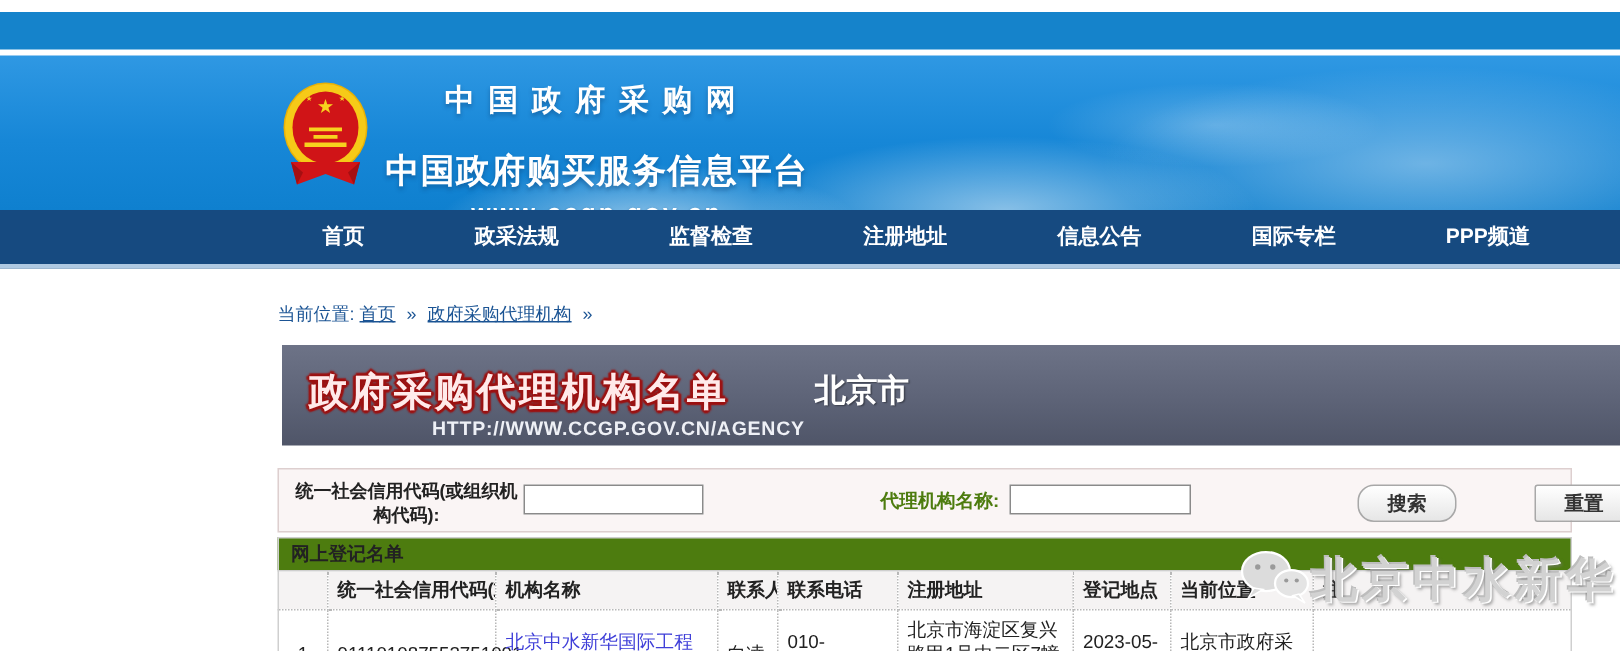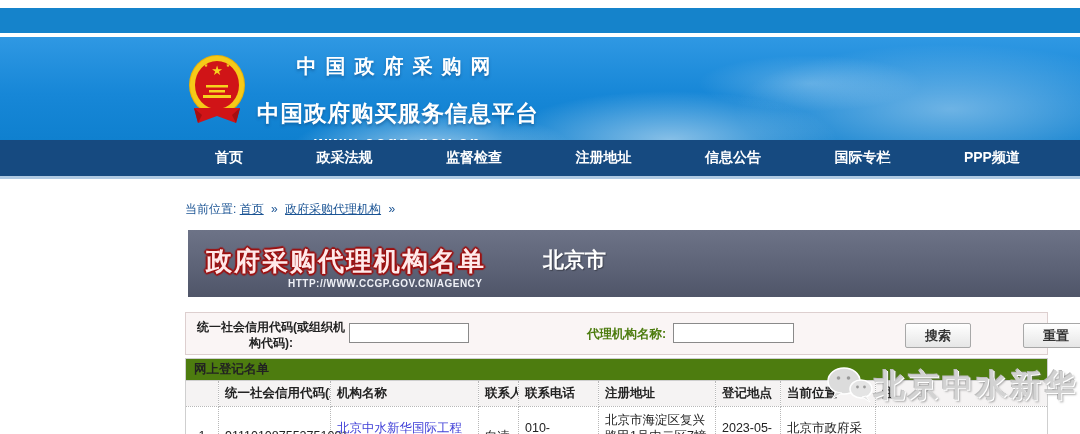--- a/index.html
+++ b/index.html
@@ -41,36 +41,36 @@
   .crumbs .sep{margin:0 4px;text-decoration:none;}
   
   .banner{position:absolute;top:230px;left:188px;width:962px;height:67px;
     background:linear-gradient(180deg,#6d7387 0%, #5d6377 55%, #4f5568 100%);}
   .banner-title{position:absolute;left:18px;top:14px;font-size:26px;font-weight:bold;color:#ffeaea;
     letter-spacing:2px;white-space:nowrap;
     text-shadow:-2px 0 1px #9c1212,2px 0 1px #9c1212,0 -2px 1px #9c1212,0 2px 1px #9c1212,
       -1px -1px 1px #9c1212,1px 1px 1px #9c1212,1px -1px 1px #9c1212,-1px 1px 1px #9c1212;}
   .banner-region{position:absolute;left:355px;top:16px;font-size:21px;font-weight:bold;color:#fff;
     white-space:nowrap;text-shadow:1px 1px 1px rgba(0,0,0,.35);}
-  .banner-url{position:absolute;left:100px;top:48px;font-size:10px;color:#eef0f6;
+  .banner-url{position:absolute;left:100px;top:48px;font-size:13px;color:#eef0f6;
     letter-spacing:.5px;font-weight:bold;}
   
   .formbox{position:absolute;top:312px;left:185px;width:863px;height:43px;background:#faf5f5;
     border:1px solid #ddcfcf;box-sizing:border-box;}
   .f-label1{position:absolute;left:8px;top:6px;width:154px;font-size:12px;font-weight:bold;
     color:#222;text-align:center;line-height:1.35;}
   .f-input1{position:absolute;left:163px;top:10px;width:120px;height:20px;border:1px solid #8a8a8a;
     background:#fff;box-sizing:border-box;font-size:12px;padding:0 3px;}
   .f-label2{position:absolute;left:401px;top:13px;font-size:12.5px;font-weight:bold;color:#4d7c0f;}
   .f-input2{position:absolute;left:487px;top:10px;width:121px;height:20px;border:1px solid #8a8a8a;
     background:#fff;box-sizing:border-box;font-size:12px;padding:0 3px;}
   .btn{position:absolute;top:10px;width:66px;height:25px;background:linear-gradient(180deg,#ffffff,#e6e6e6);
     border:1px solid #a8a8a8;border-radius:2px;font-size:13px;font-weight:bold;color:#333;
     font-family:inherit;cursor:pointer;}
-  .btn-search{left:719px;}
+  .btn-search{left:719px;border-radius:11px;}
   .btn-reset{left:837px;}
   
   .tablewrap{position:absolute;top:358px;left:185px;width:863px;}
   .sec-bar{height:21px;line-height:21px;background:#4d7c0f;border:1px solid #cfcfcf;border-bottom:none;
     font-size:12.5px;font-weight:bold;color:#222;padding-left:8px;}
   table.grid{width:100%;border-collapse:collapse;border:1px solid #cfcfcf;table-layout:fixed;}
   .grid th{background:#f5f3f3;font-size:12.5px;font-weight:bold;color:#222;text-align:left;
     padding:4px 6px;border:1px dotted #b8b8b8;white-space:nowrap;overflow:hidden;}
   .grid td{font-size:12.5px;color:#222;padding:5px 6px;border:1px dotted #b8b8b8;vertical-align:middle;
     line-height:1.3;}

